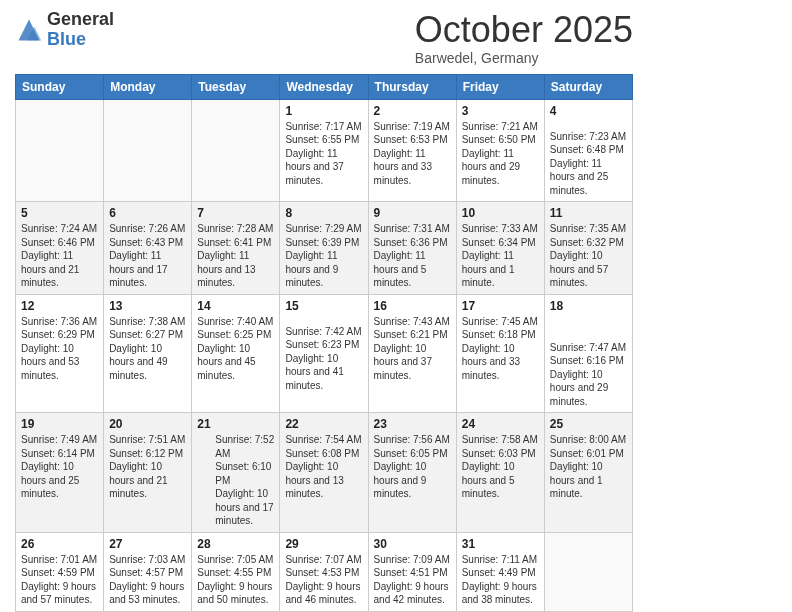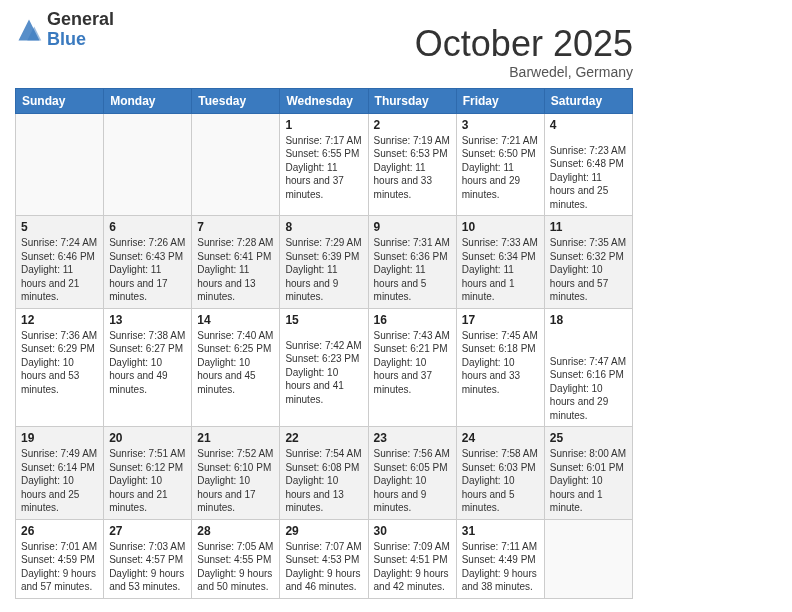--- a/index.html
+++ b/index.html
@@ -40,22 +40,20 @@
     .logo-blue {
       font-size: 18px;
       font-weight: bold;
       color: #3a7abf;
     }
     .logo-icon {
       width: 28px;
       height: 28px;
     }
     .title-block {
-      text-align: right;
-      margin-top: 14px;
     }
     .month-title {
       font-size: 36px;
       font-weight: 300;
       color: #333;
       line-height: 1.1;
     }
     .location {
       font-size: 14px;
       color: #555;
@@ -262,21 +260,21 @@
 Daylight: 10 hours and 25 minutes.</div>
           </td>
           <td>
             <div class="day-number">20</div>
             <div class="day-info" style="white-space: pre-line;">Sunrise: 7:51 AM
 Sunset: 6:12 PM
 Daylight: 10 hours and 21 minutes.</div>
           </td>
           <td>
             <div class="day-number">21</div>
-            <div class="day-info" style="white-space: pre-line;">Sunrise: 7:52 AM
+            <div class="day-info" style="white-space: pre-line; margin-left: 18px;">Sunrise: 7:52 AM
 Sunset: 6:10 PM
 Daylight: 10 hours and 17 minutes.</div>
           </td>
           <td>
             <div class="day-number">22</div>
             <div class="day-info" style="white-space: pre-line;">Sunrise: 7:54 AM
 Sunset: 6:08 PM
 Daylight: 10 hours and 13 minutes.</div>
           </td>
           <td>

